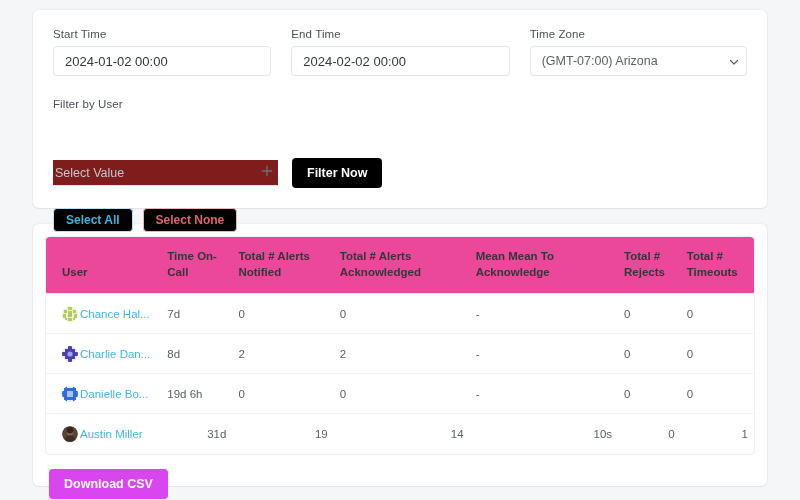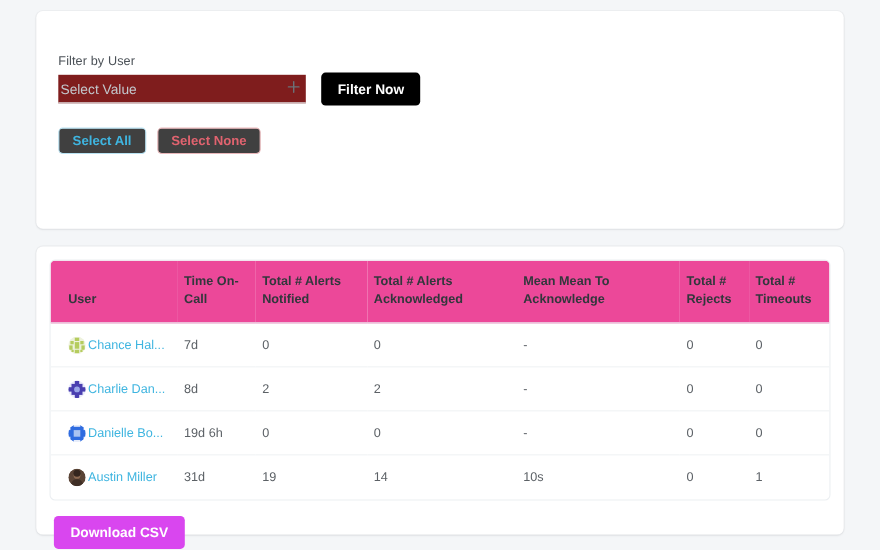--- a/index.html
+++ b/index.html
@@ -97,21 +97,21 @@
   }
   .chev svg { display: block; }
 
   
   .row2 {
     display: flex;
     align-items: flex-end;
     gap: 14px;
     margin-top: 22px;
   }
-  .field.user { width: 225px; }
+  .field.user { width: 225px; gap: 44px; }
 
   .token-input {
     position: relative;
     height: 26px;
     border-bottom: 1px solid #e6e9ec;
     background: #7f1d1d;
     display: flex;
     align-items: center;
   }
   .token-placeholder {
@@ -141,21 +141,21 @@
     color: #ffffff;
     font-size: 12.5px;
     font-weight: bold;
     height: 30px;
     padding: 0 15px;
     margin-bottom: -2px;
   }
 
   .row3 { display: flex; gap: 10px; margin-top: 22px; }
   .btn-outline {
-    background: #404040;
+    background: #000000;
     border: 1px solid #b9e2f2;
     color: #3fb5e0;
     font-size: 12px;
     font-weight: bold;
     height: 24px;
     padding: 0 12px;
     border-radius: 4px;
   }
   .btn-outline.danger {
     border-color: #e9b7ba;
@@ -186,21 +186,21 @@
 
   tbody td {
     font-size: 11.5px;
     color: #5c6166;
     padding: 0 6px;
     height: 40px;
     border-bottom: 1px solid #f0f2f4;
     vertical-align: middle;
     white-space: nowrap;
   }
-  tbody tr:last-child td { border-bottom: none; }
+  tbody tr:last-child td { border-bottom: none; text-align: right; }
   tbody td:first-child { padding-left: 16px; }
 
   .user-cell { display: flex; align-items: center; gap: 2px; }
   .user-name {
     color: #3fb5e0;
     font-size: 11.5px;
     max-width: 74px;
     overflow: hidden;
     text-overflow: ellipsis;
     white-space: nowrap;
@@ -236,20 +236,44 @@
     margin-left: 4px;
   }
 </style>
 </head>
 <body>
 
 <div class="page">
 
   <div class="card filter-card">
 
+    <div class="row1">
+
+      <div class="field start">
+        <div class="field-label">Start Time</div>
+        <input class="text-input" type="text" value="2024-01-02 00:00" style="">
+      </div>
+
+      <div class="field end">
+        <div class="field-label">End Time</div>
+        <input class="text-input" type="text" value="2024-02-02 00:00" style="">
+      </div>
+
+      <div class="field tz">
+        <div class="field-label">Time Zone</div>
+        <div class="select-wrap">
+          <div class="select-input">(GMT-07:00) Arizona</div>
+          <span class="chev">
+            <svg viewBox="0 0 10 10" width="10" height="10" fill="none" stroke="#5c6166" stroke-width="1.2" stroke-linecap="round" stroke-linejoin="round">
+              <path d="M1.5 3.5 L5 7 L8.5 3.5"></path>
+            </svg>
+          </span>
+        </div>
+      </div>
+    </div>
 
     <div class="row2">
       <div class="field user">
         <div class="field-label">Filter by User</div>
         <div class="token-input">
           <span class="token-placeholder">Select Value</span>
           <span class="plus-icon">
             <svg viewBox="0 0 14 14" width="14" height="14" fill="none" stroke="currentColor" stroke-width="1.3" stroke-linecap="round">
               <path d="M7 2.2 V11.8 M2.2 7 H11.8"></path>
             </svg>

